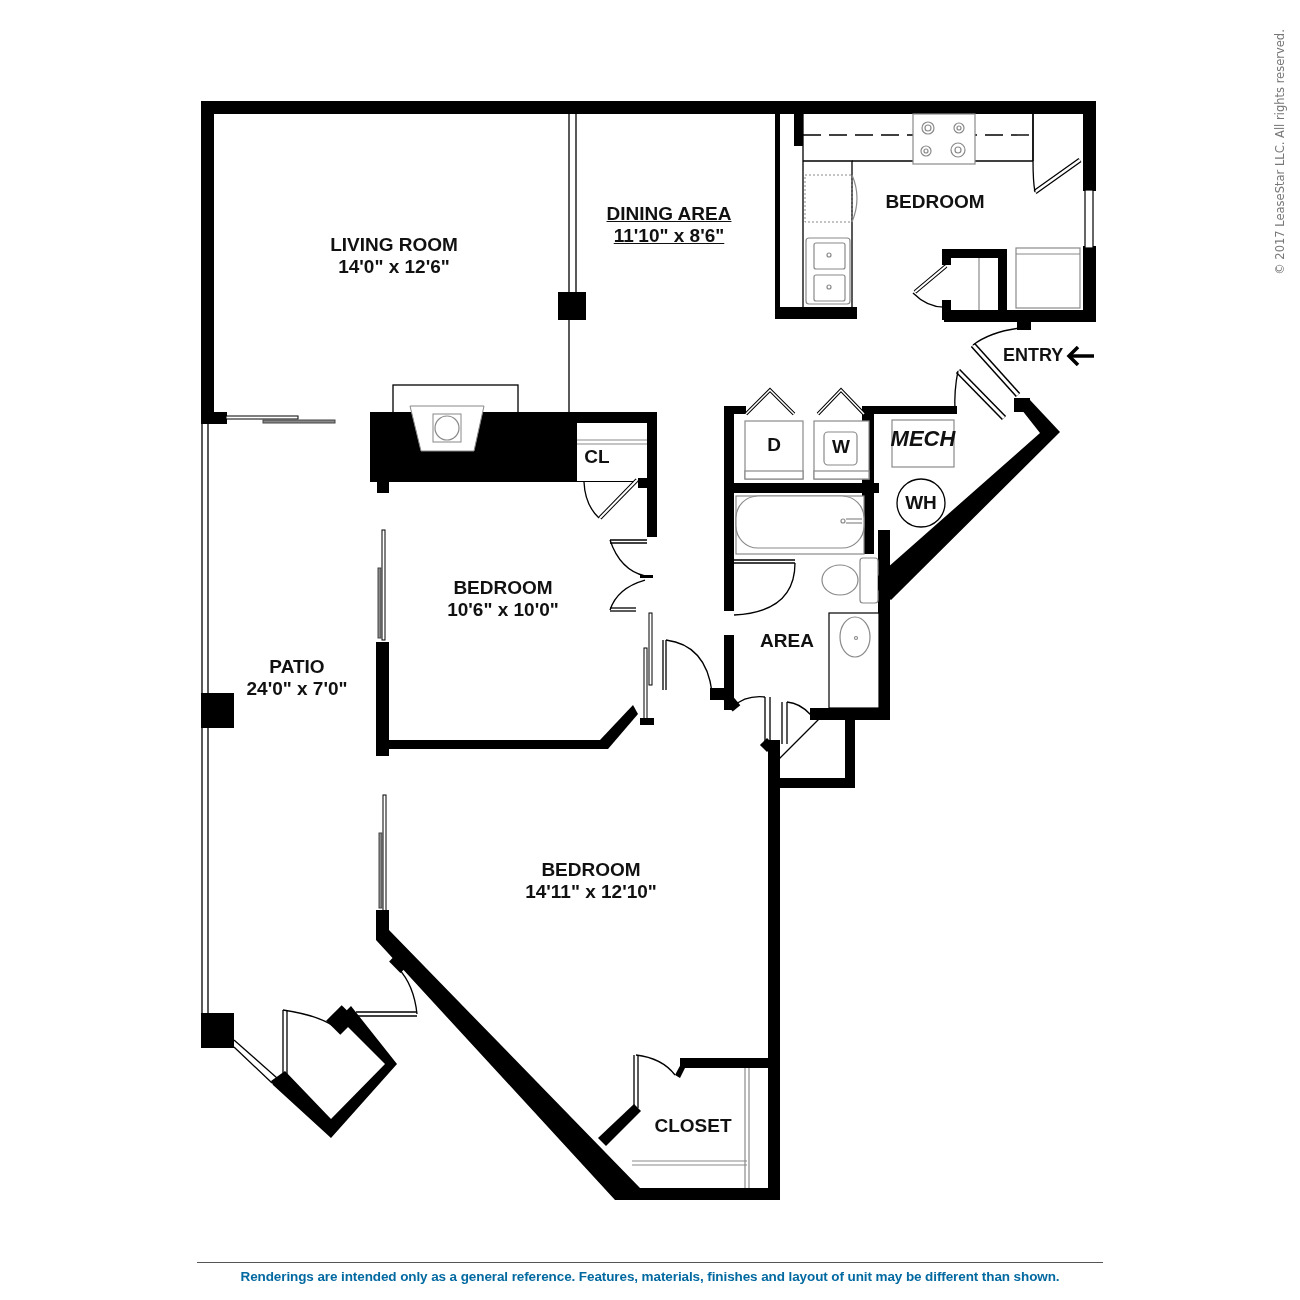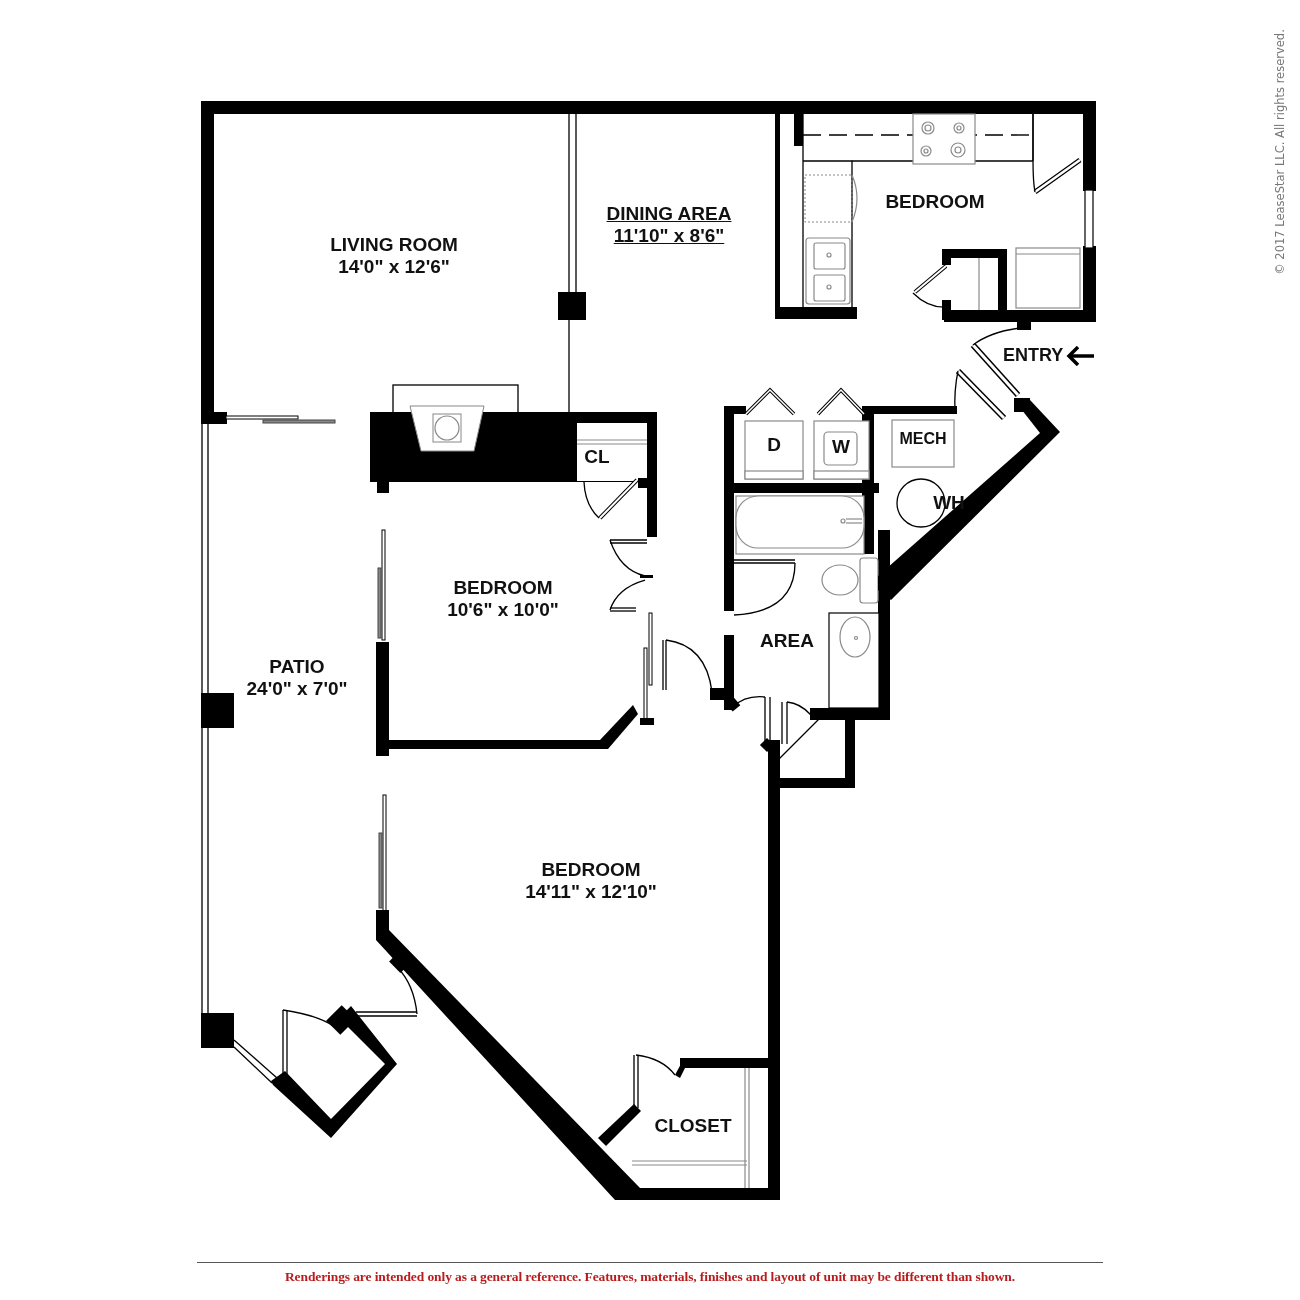--- a/index.html
+++ b/index.html
@@ -5,24 +5,24 @@
   html, body { margin: 0; padding: 0; background: #ffffff; }
   body { width: 1300px; height: 1300px; position: relative; overflow: hidden; font-family: "Liberation Sans", sans-serif; }
   #plan { position: absolute; left: 0; top: 0; width: 1300px; height: 1300px; }
   .wall { fill: #000; stroke: none; }
   .thin { stroke: #000; stroke-width: 1.3; fill: none; }
   .gray { stroke: #8a8a8a; stroke-width: 1.2; fill: none; }
   .grayf { fill: #fff; stroke: #8a8a8a; stroke-width: 1.2; }
   .winfill { fill: #fff; stroke: #000; stroke-width: 1.2; }
   .label { position: absolute; font-family: "Liberation Sans", sans-serif; font-weight: bold; color: #111; text-align: center; line-height: 22px; font-size: 19px; white-space: nowrap; transform: translateX(-50%); }
   .label .dim { display: block; }
-  .small { font-size: 16px; }
+  .small { font-size: 22px; font-style: italic; }
   .copyright { position: absolute; left: 1280px; top: 152px; transform: translate(-50%, -50%) rotate(-90deg); font-family: "DejaVu Sans", sans-serif; font-size: 11.5px; color: #777; white-space: nowrap; }
   .disclaimer-rule { position: absolute; left: 197px; top: 1262px; width: 906px; height: 1px; background: #555; }
-  .disclaimer { position: absolute; left: 650px; top: 1269px; transform: translateX(-50%); font-family: Liberation Serif, serif; font-weight: bold; font-size: 13.5px; color: #b91c1c; white-space: nowrap; letter-spacing: -0.1px; }
+  .disclaimer { position: absolute; left: 650px; top: 1269px; transform: translateX(-50%); font-family: Liberation Sans, sans-serif; font-weight: bold; font-size: 13.5px; color: #0369a1; white-space: nowrap; letter-spacing: -0.1px; }
   .entry { position: absolute; left: 1003px; top: 345px; font-weight: bold; font-size: 18px; color: #111; display: flex; align-items: center; text-align: right; }
   .entry svg { margin-left: 2px; }
 </style>
 </head>
 <body>
 
 <svg id="plan" viewBox="0 0 1300 1300" xmlns="http://www.w3.org/2000/svg">
 
   <g>
 
@@ -306,21 +306,21 @@
 <div class="label" style="left:597px; top:446px;text-align:center;">
   <span>CL</span>
 </div>
 
 <div class="label small" style="left:923px; top:428px;">
   <span>MECH</span>
 </div>
 
 <div class="label" style="left:774px; top:434px;">D</div>
 <div class="label" style="left:841px; top:436px;">W</div>
-<div class="label" style="left:921px; top:492px;margin-left:28px;">WH</div>
+<div class="label" style="left:921px; top:492px;">WH</div>
 
 <div class="entry">
   <span>ENTRY</span>
   <svg width="30" height="20" viewBox="0 0 30 20">
     <line x1="4" y1="10" x2="29" y2="10" stroke="#000" stroke-width="3.5"></line>
     <polyline points="13,1 4,10 13,19" stroke="#000" stroke-width="3.5" fill="none"></polyline>
   </svg>
 </div>
 
 <div class="copyright">© 2017 LeaseStar LLC. All rights reserved.</div>

